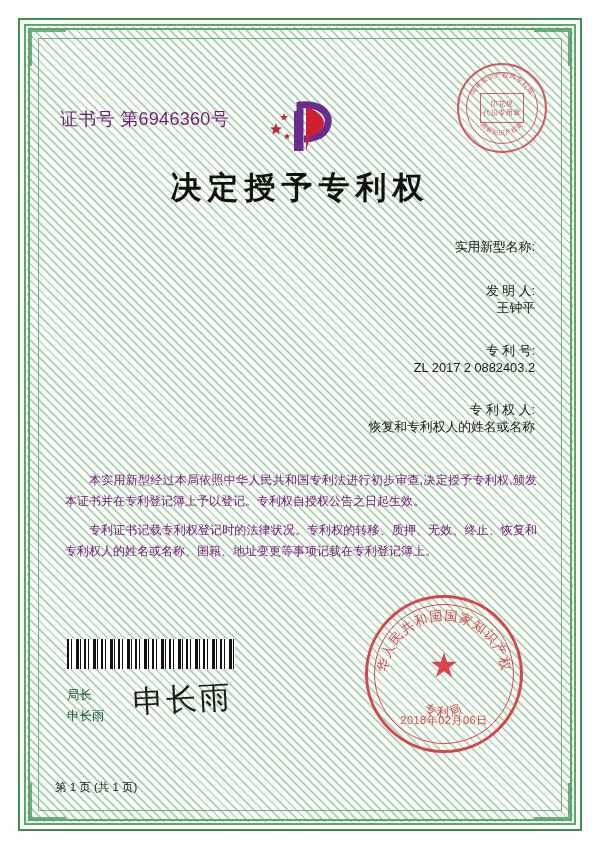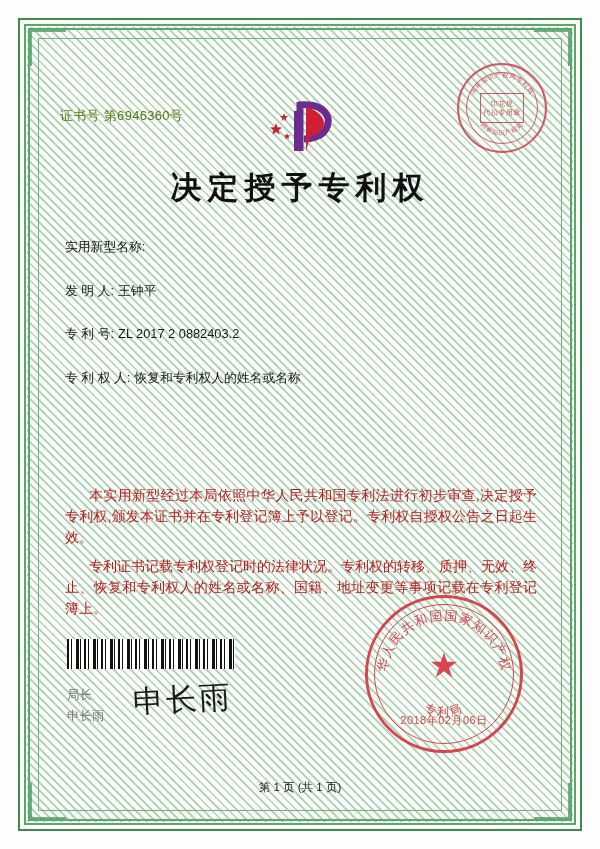--- a/index.html
+++ b/index.html
@@ -81,22 +81,22 @@
     left: 55px;
     top: 55px;
     right: 55px;
     bottom: 48px;
   }
 
   .cert-no {
     position: absolute;
     left: 5px;
     top: 52px;
-    font-size: 13px;
-    color: #4d7c0f;
+    font-size: 18px;
+    color: #701a75;
     letter-spacing: 0.3px;
   }
 
   
   .logo {
     position: absolute;
     left: 50%;
     transform: translateX(-50%);
     top: 38px;
     width: 92px;
@@ -157,41 +157,42 @@
   }
 
   .fields {
     position: absolute;
     left: 10px;
     right: 10px;
     top: 184px;
   }
   .field-row {
     display: flex;
-    align-items: flex-start;
+    align-items: flex-end;
     margin-bottom: 26.5px;
     font-size: 12.8px;
     color: #1a1a1a;
+    flex-direction: column;
   }
   .field-label {
     white-space: nowrap;
   }
   .field-value {
     margin-left: 4px;
     color: #1a1a1a;
   }
 
   .paragraphs {
     position: absolute;
     left: 10px;
     right: 8px;
-    top: 430px;
-    font-size: 14px;
+    top: 415px;
+    font-size: 12px;
     line-height: 21px;
-    color: #b91c1c;
+    color: #701a75;
     text-align: justify;
   }
   .paragraphs p {
     margin: 0 0 8px 0;
     text-indent: 24px;
   }
 
   
   .barcode {
     position: absolute;
@@ -205,21 +206,21 @@
         #111 9px 12px, #fff 12px 13px, #111 13px 14px, #fff 14px 17px);
   }
 
   
   .sign-block {
     position: absolute;
     left: 12px;
     top: 630px;
     font-size: 12.5px;
     line-height: 21px;
-    color: #737373;
+    color: #14532d;
   }
   .signature {
     position: absolute;
     left: 78px;
     top: 624px;
     font-family: "DejaVu Serif", serif;
     font-size: 31px;
     letter-spacing: 2px;
     color: #1b1b1b;
     transform: rotate(-3deg);
@@ -264,21 +265,20 @@
     position: absolute;
     left: 0;
     top: 0;
   }
 
   .footer {
     position: absolute;
     left: 0;
     right: 0;
     bottom: 6px;
-    text-align: center;
     font-size: 11.5px;
     color: #1a1a1a;
   }
 </style>
 </head>
 <body>
 
 <div class="page">
 
   <div class="border-outer"></div>

